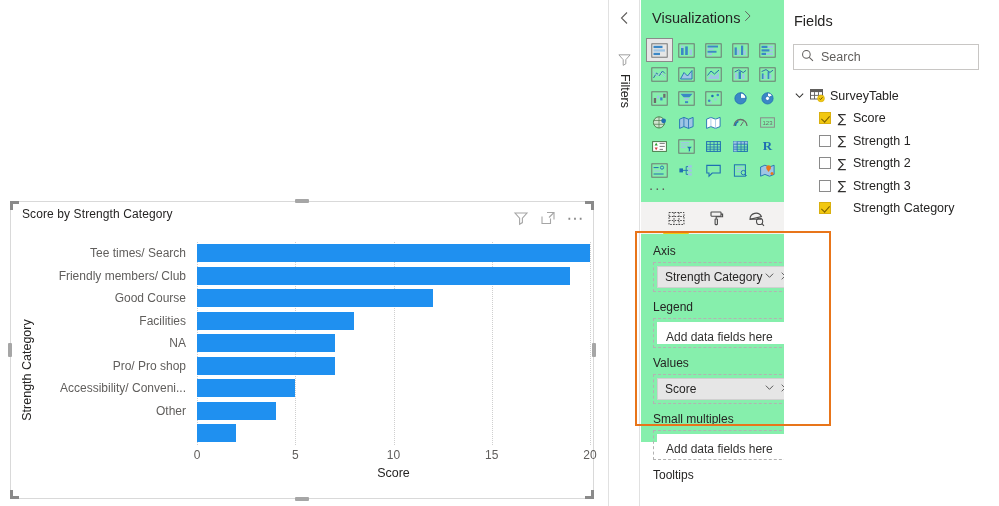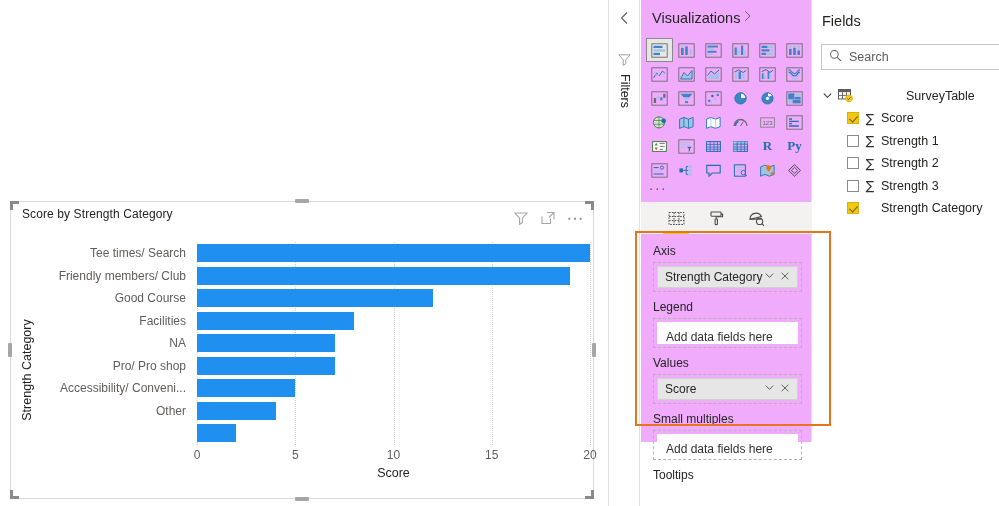--- a/index.html
+++ b/index.html
@@ -133,21 +133,21 @@
   }
   #filters-label span {
     writing-mode: vertical-rl;
     font-size: 12.5px; color: #252423; white-space: nowrap;
   }
 
   
   #viz-pane {
     position: absolute; left: 641px; top: 0;
     width: 171px; height: 442px;
-    background: #f0abfc;
+    background: #86efac;
     border-right: 1px solid #e1e1e1;
   }
   #viz-header {
     position: absolute; left: 0; top: 0; width: 171px; height: 36px;
     display: flex; align-items: center; padding: 0 10px 0 11px;
   }
   #viz-title { font-size: 14.5px; color: #252423; }
   #viz-expand { margin-left: auto; width: 14px; height: 14px; color: #605e5c; }
 
   #viz-grid {
@@ -205,40 +205,40 @@
   }
   .well-inner.empty {
     background: #ffffff; border: none; color: #323130; padding-left: 9px; align-items: flex-end;
   }
   .well-inner .name { flex: 1; white-space: nowrap; overflow: hidden; }
   .well-chevron { width: 11px; height: 11px; color: #4b4b4b; margin-right: 5px; }
   .well-x { width: 10px; height: 10px; color: #4b4b4b; margin-right: 3px; }
 
   
   #fields-pane {
-    position: absolute; left: 812px; top: 0;
+    position: absolute; left: 784px; top: 0;
     width: 187px; height: 488px; background: #ffffff;
   }
   #fields-title { position: absolute; left: 10px; top: 13px; font-size: 14.5px; color: #252423; }
   #fields-search {
     position: absolute; left: 9px; top: 44px; width: 186px; height: 26px;
     border: 1px solid #c8c6c4; background: #fff;
     display: flex; align-items: center; padding-left: 7px; gap: 7px;
   }
   #fields-search .sico { width: 13px; height: 13px; color: #605e5c; }
   #fields-search .ph { font-size: 12.5px; color: #605e5c; }
 
   #fields-tree { position: absolute; left: 0; top: 84px; width: 187px; }
   .tree-table {
     display: flex; align-items: center; height: 23px;
     padding-left: 10px; gap: 5px;
   }
   .tree-chevron { width: 11px; height: 11px; color: #323130; }
   .tbl-icon { width: 15px; height: 15px; position: relative; }
-  .tree-table .tname { font-size: 12.5px; color: #252423; margin-left: 48px; }
+  .tree-table .tname { font-size: 12.5px; color: #252423; }
   .tree-field {
     display: flex; align-items: center; height: 22.5px;
     padding-left: 35px; gap: 6px;
   }
   .chk {
     width: 12px; height: 12px; border: 1px solid #8a8a8a;
     background: #fff; flex: 0 0 auto; position: relative;
   }
   .chk.on { background: #f2c811; border-color: #d9b00f; }
   .chk.on::after {

